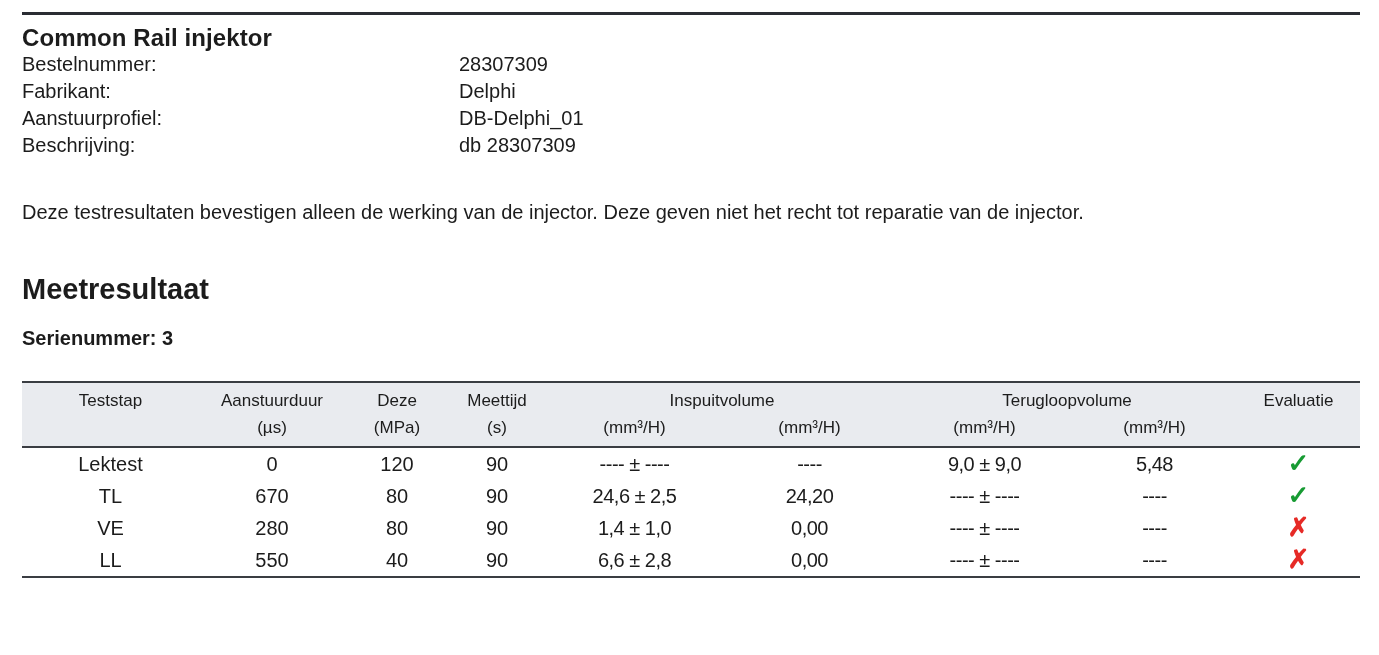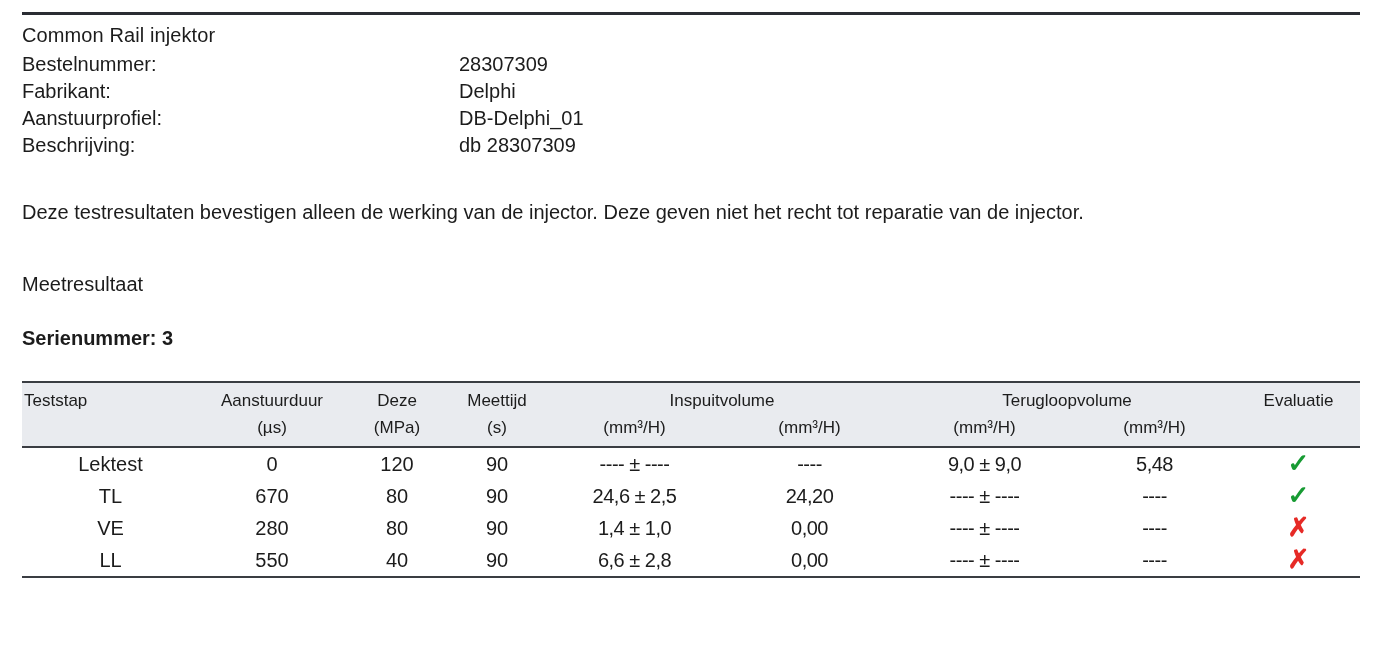--- a/index.html
+++ b/index.html
@@ -24,22 +24,22 @@
     width: 1338px;
     height: 3px;
     background: #2a2d33;
   }
 
   
   .doc-title {
     position: absolute;
     left: 22px;
     top: 24px;
-    font-size: 20px;
-    font-weight: normal;
+    font-size: 24px;
+    font-weight: bold;
     letter-spacing: 0.1px;
   }
 
   .info-list {
     position: absolute;
     left: 22px;
     top: 53px;
     width: 900px;
   }
   .info-row {
@@ -66,22 +66,22 @@
     width: 1330px;
     font-size: 20px;
     line-height: 29px;
   }
 
   
   .h-meetresultaat {
     position: absolute;
     left: 22px;
     top: 273px;
-    font-size: 20px;
-    font-weight: normal;
+    font-size: 29px;
+    font-weight: bold;
   }
   .h-serienummer {
     position: absolute;
     left: 22px;
     top: 327px;
     font-size: 20px;
     font-weight: bold;
   }
 
   
@@ -104,20 +104,21 @@
     font-weight: normal;
     padding: 0;
     vertical-align: bottom;
     line-height: 24px;
     height: 24px;
   }
   table.results thead tr.head-main th {
     border-top: 2px solid #3a3d42;
     padding-top: 3px;
     height: 27px;
+    text-align: center;
   }
   table.results thead tr.head-unit th {
     padding-bottom: 6px;
     height: 27px;
   }
   thead tr.head-unit th {
     border-bottom: 2px solid #3a3d42;
   }
 
   table.results tbody td {

